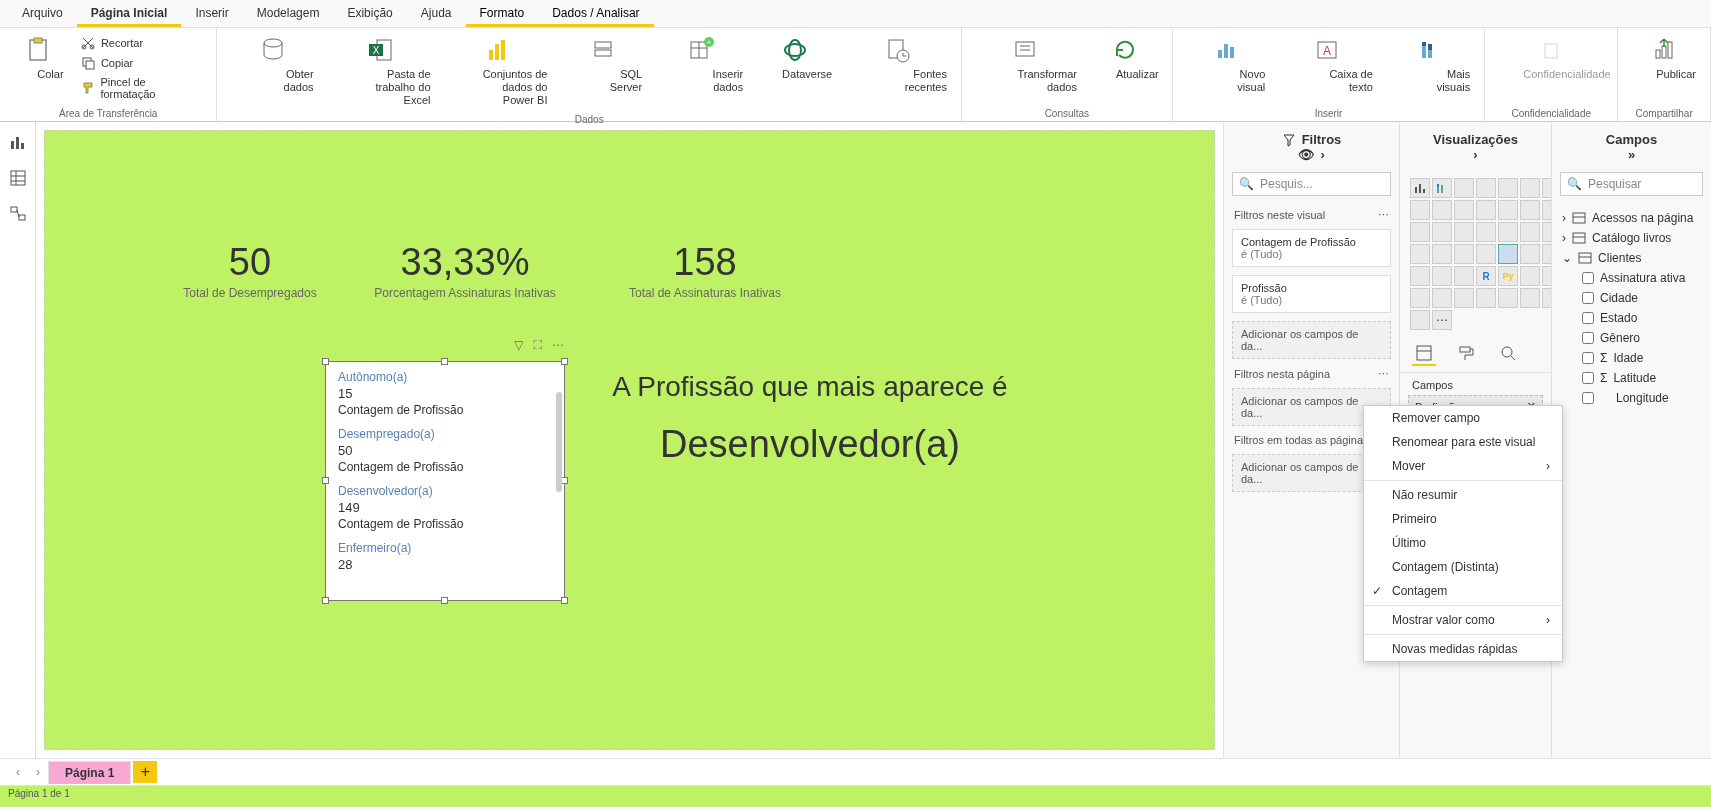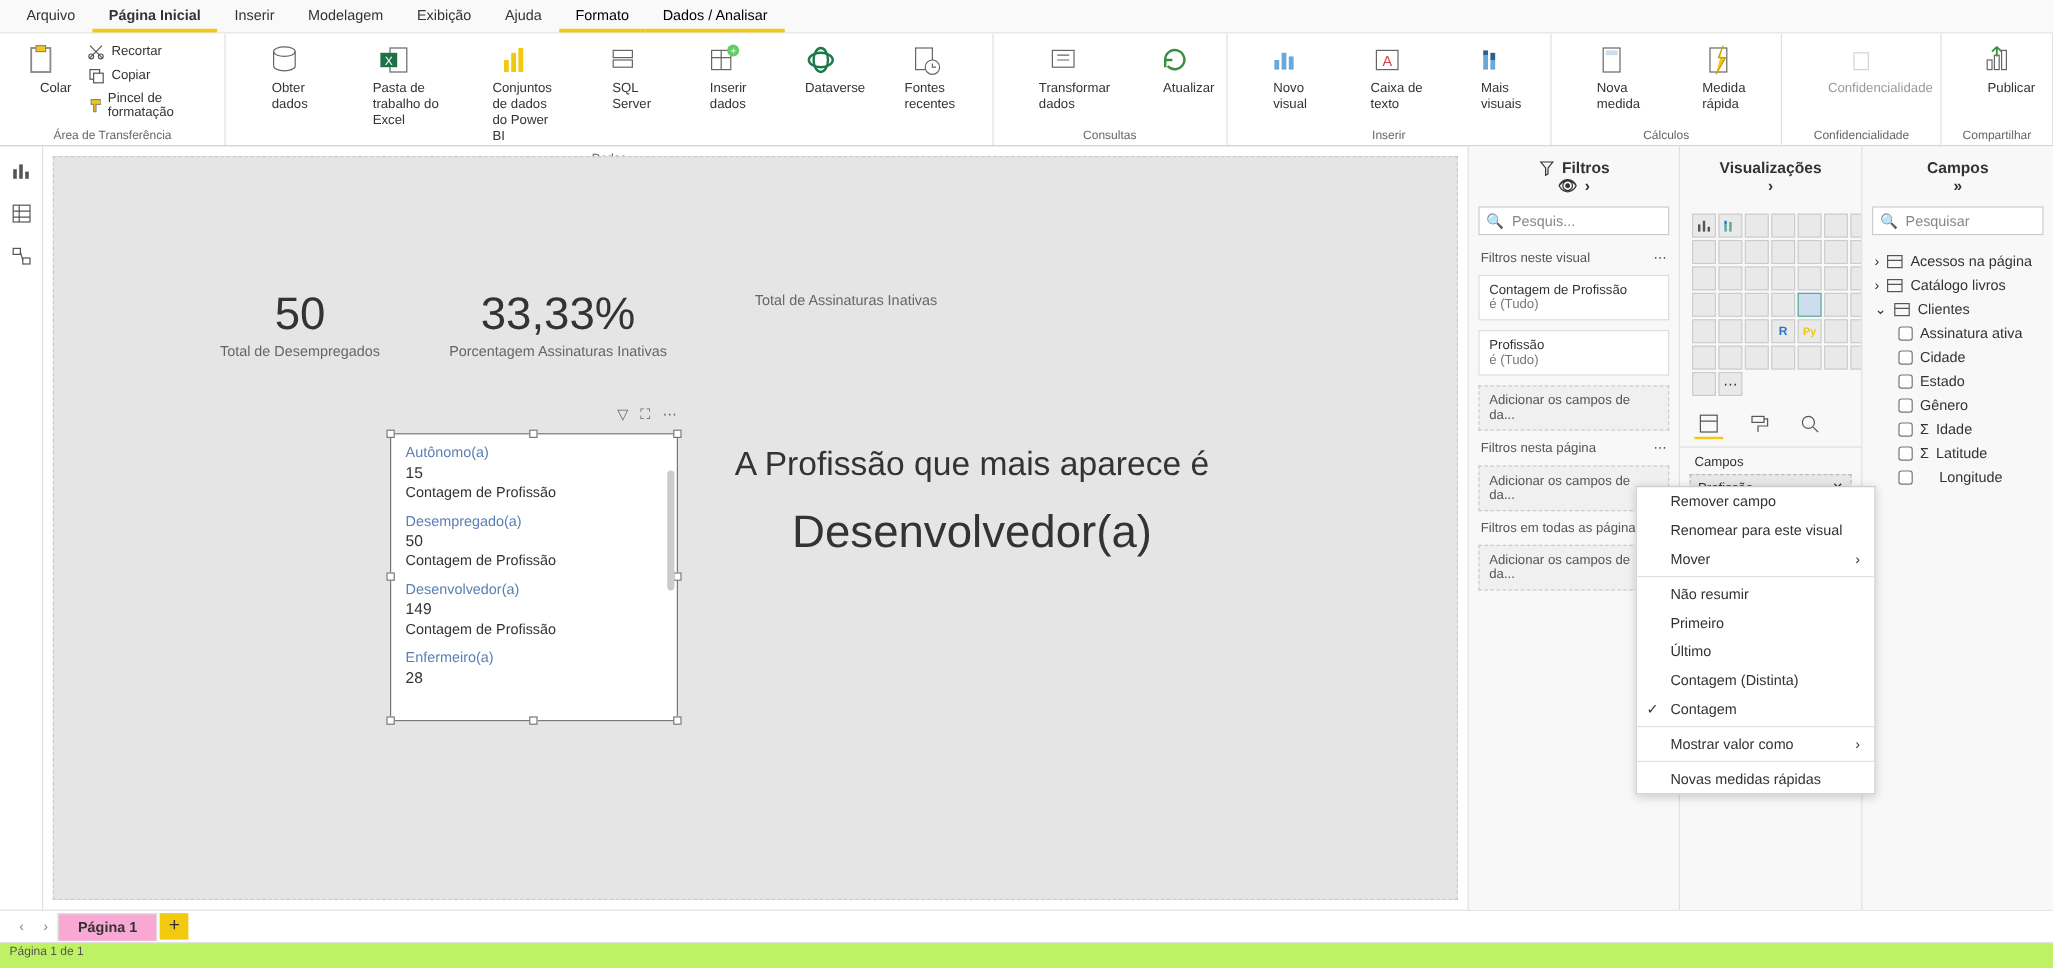--- a/index.html
+++ b/index.html
@@ -7,29 +7,29 @@
 .tabs { display:flex; border-bottom:1px solid #e0e0e0; height:28px; padding-left:8px; background:#f9f9f9; }
 .tab { padding:6px 14px; cursor:pointer; font-size:12px; color:#333; }
 .tab.active { border-bottom:3px solid #f2c811; font-weight:600; }
 .tab.sel { border-bottom:3px solid #f2c811; color:#000; }
 .ribbon { display:flex; height:94px; border-bottom:1px solid #ccc; background:#fff; }
 .rgroup { display:flex; flex-direction:column; border-right:1px solid #e0e0e0; padding:2px 8px 0; }
 .rgroup-body { display:flex; flex:1; align-items:flex-start; gap:4px; }
 .rgroup-lbl { text-align:center; font-size:10px; color:#666; padding:2px 0; }
 .rbtn { display:flex; flex-direction:column; align-items:center; justify-content:flex-start; padding:4px 6px; cursor:pointer; min-width:48px; }
 .rbtn .ico { width:32px; height:32px; display:flex; align-items:center; justify-content:center; }
-.rbtn span.lbl { font-size:11px; text-align:left; line-height:1.2; margin-top:2px; max-width:80px;margin-left:24px; }
+.rbtn span.lbl { font-size:11px; text-align:right; line-height:1.2; margin-top:2px; max-width:80px;margin-left:24px; }
 .rbtn.dis { opacity:0.5; }
 .clip-col { display:flex; flex-direction:column; gap:2px; padding:4px; }
 .clip-row { display:flex; align-items:center; gap:6px; font-size:11px; cursor:pointer; padding:2px 4px; }
 .main { display:flex; height:calc(100% - 28px - 94px - 27px - 22px); }
 .leftbar { width:36px; border-right:1px solid #e0e0e0; display:flex; flex-direction:column; align-items:center; padding-top:6px; gap:8px; }
 .leftbar div { width:28px; height:28px; display:flex; align-items:center; justify-content:center; cursor:pointer; }
 .canvas { flex:1; position:relative; padding:8px; overflow:hidden; }
-.page { border:1px dashed #ccc; height:100%; position:relative; background:#e5e5e5; }
+.page { border:1px dashed #ccc; height:100%; position:relative; background:#bef264; }
 .card { position:absolute; text-align:center; }
 .card .val { font-size:38px; font-weight:400; color:#333; }
 .card .lbl { font-size:12px; color:#666; margin-top:2px; }
 .sel-visual { position:absolute; border:1px solid #777; background:#fff; }
 .handle { position:absolute; width:7px; height:7px; background:#fff; border:1px solid #777; }
 .vis-toolbar { position:absolute; top:-24px; right:0; display:flex; gap:10px; color:#666; }
 .list-body { padding:8px 12px; height:100%; overflow:hidden; position:relative; }
 .li-title { color:#5a7fb5; font-size:12px; }
 .li-val { font-size:13px; color:#333; margin:2px 0; }
 .li-sub { font-size:12px; color:#333; margin-bottom:10px; }
@@ -253,43 +253,20 @@
               <rect x="12" y="14" width="4" height="8" fill="#6aa8d8"></rect>
               <rect x="12" y="8" width="4" height="6" fill="#2d5f8f"></rect>
             </svg>
           </div>
           <span class="lbl">Mais visuais</span>
         </div>
     </div>
     <div class="rgroup-lbl">Inserir</div>
   </div>
 
-  <div class="rgroup">
-    <div class="rgroup-body">
-      <div class="rbtn">
-          <div class="ico">
-            <svg width="28" height="28">
-              <rect x="7" y="4" width="14" height="20" fill="none" stroke="#666"></rect>
-              <rect x="9" y="6" width="10" height="4" fill="#cde"></rect>
-            </svg>
-          </div>
-          <span class="lbl">Nova medida</span>
-        </div>
-      <div class="rbtn">
-          <div class="ico">
-            <svg width="28" height="28">
-              <rect x="7" y="4" width="14" height="20" fill="none" stroke="#666"></rect>
-              <path d="M18 2 L14 12 L20 12 L12 26" fill="#f2c811" stroke="#c90"></path>
-            </svg>
-          </div>
-          <span class="lbl">Medida rápida</span>
-        </div>
-    </div>
-    <div class="rgroup-lbl">Cálculos</div>
-  </div>
 
   <div class="rgroup">
     <div class="rgroup-body">
       <div class="rbtn dis">
           <div class="ico">
             <svg width="28" height="28">
               <rect x="8" y="8" width="12" height="14" fill="none" stroke="#aaa"></rect>
             </svg>
           </div>
           <span class="lbl">Confidencialidade</span>
@@ -346,20 +323,21 @@
     <div class="page">
       <div class="card" style="left:110px;top:110px;width:190px">
         <div class="val">50</div>
         <div class="lbl">Total de Desempregados</div>
       </div>
       <div class="card" style="left:300px;top:110px;width:240px">
         <div class="val">33,33%</div>
         <div class="lbl">Porcentagem Assinaturas Inativas</div>
       </div>
       <div class="card" style="left:560px;top:110px;width:200px">
+        <div class="val">158</div>
         <div class="lbl">Total de Assinaturas Inativas</div>
       </div>
 
       <div class="sel-visual" style="left:280px;top:230px;width:240px;height:240px">
         <div class="handle" style="left:-4px;top:-4px"></div>
         <div class="handle" style="right:-4px;top:-4px"></div>
         <div class="handle" style="left:-4px;bottom:-4px"></div>
         <div class="handle" style="right:-4px;bottom:-4px"></div>
         <div class="handle" style="left:50%;top:-4px;margin-left:-4px"></div>
         <div class="handle" style="left:50%;bottom:-4px;margin-left:-4px"></div>

